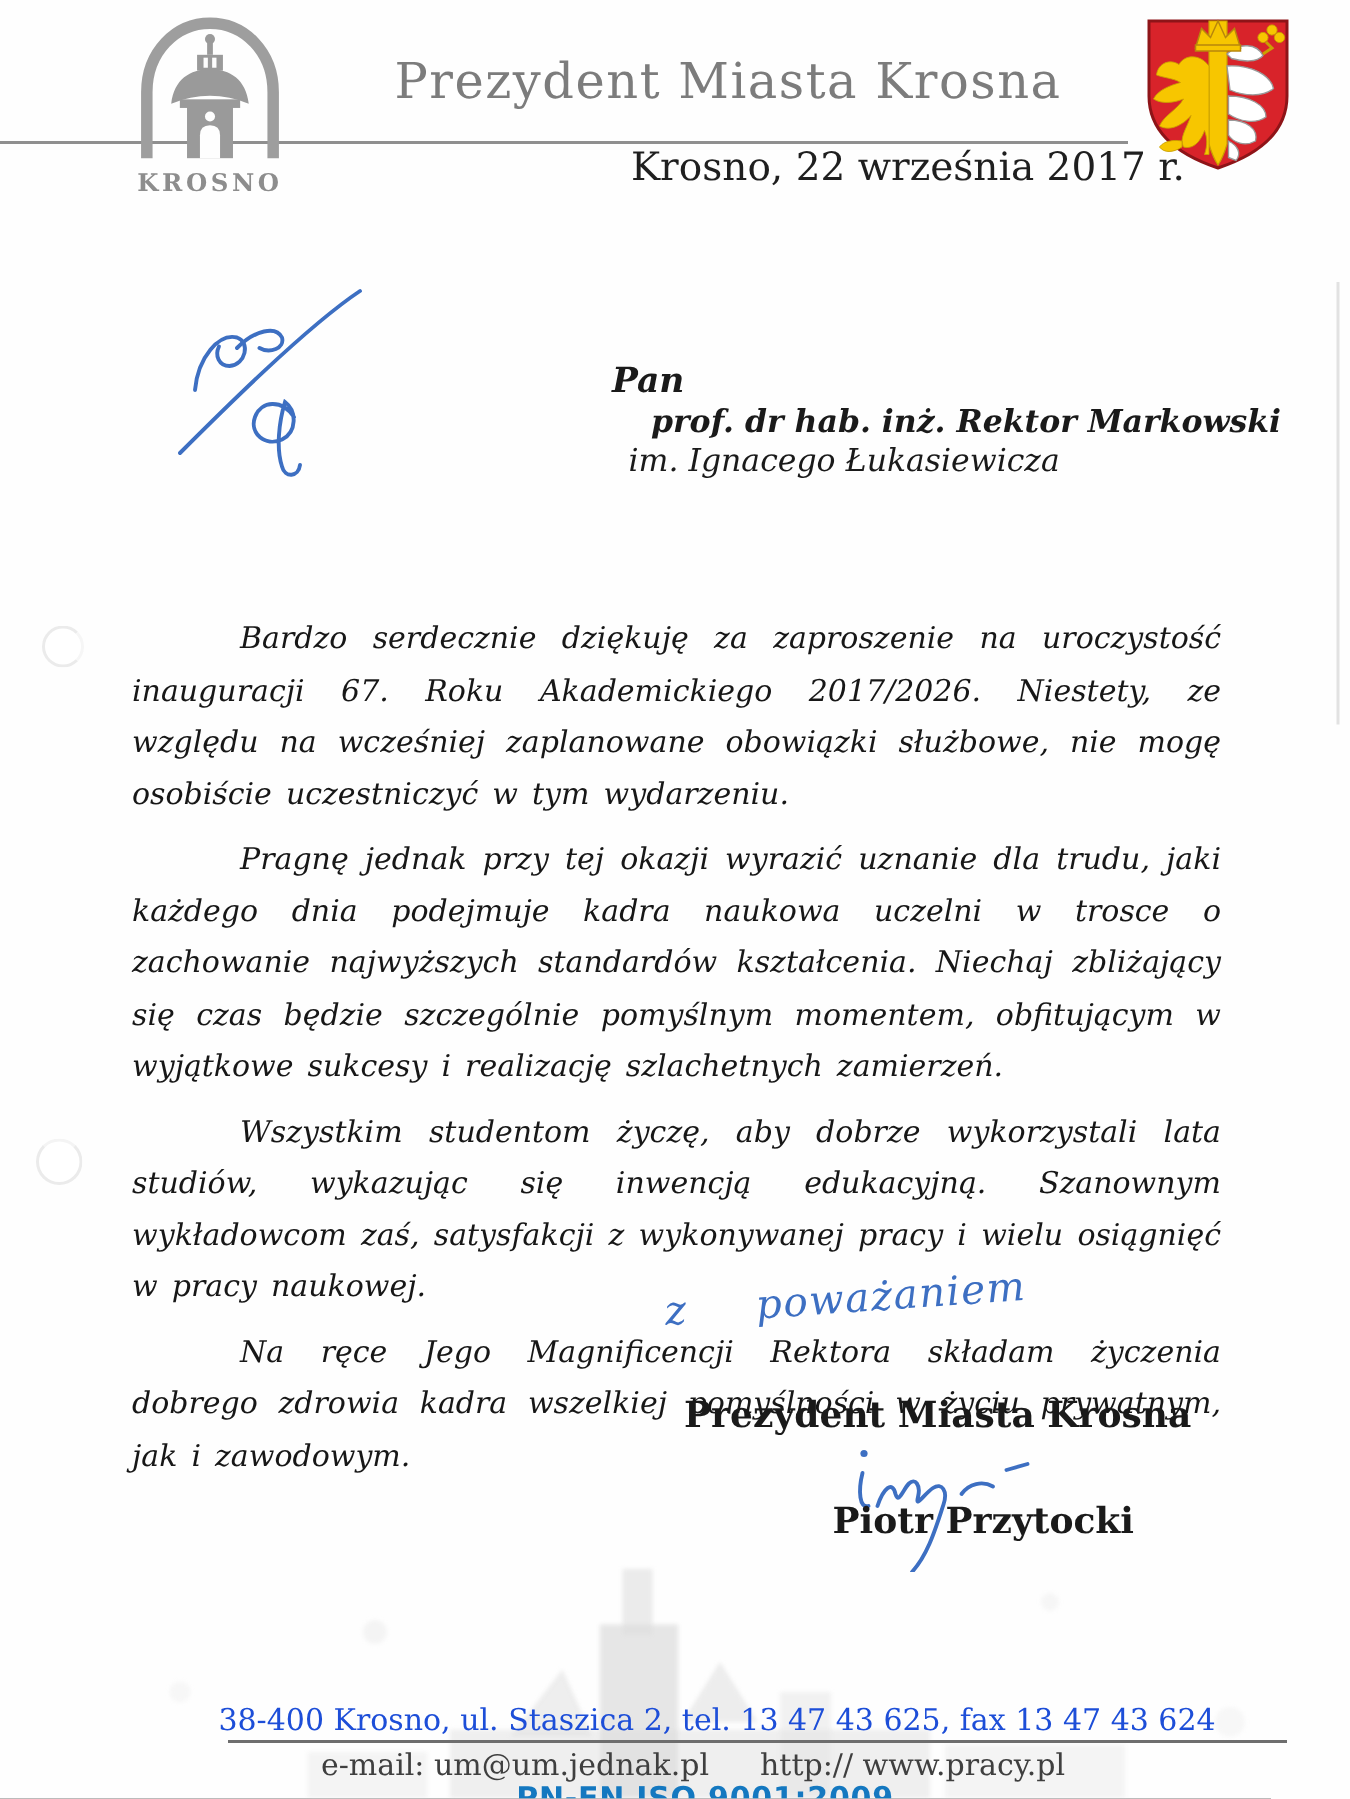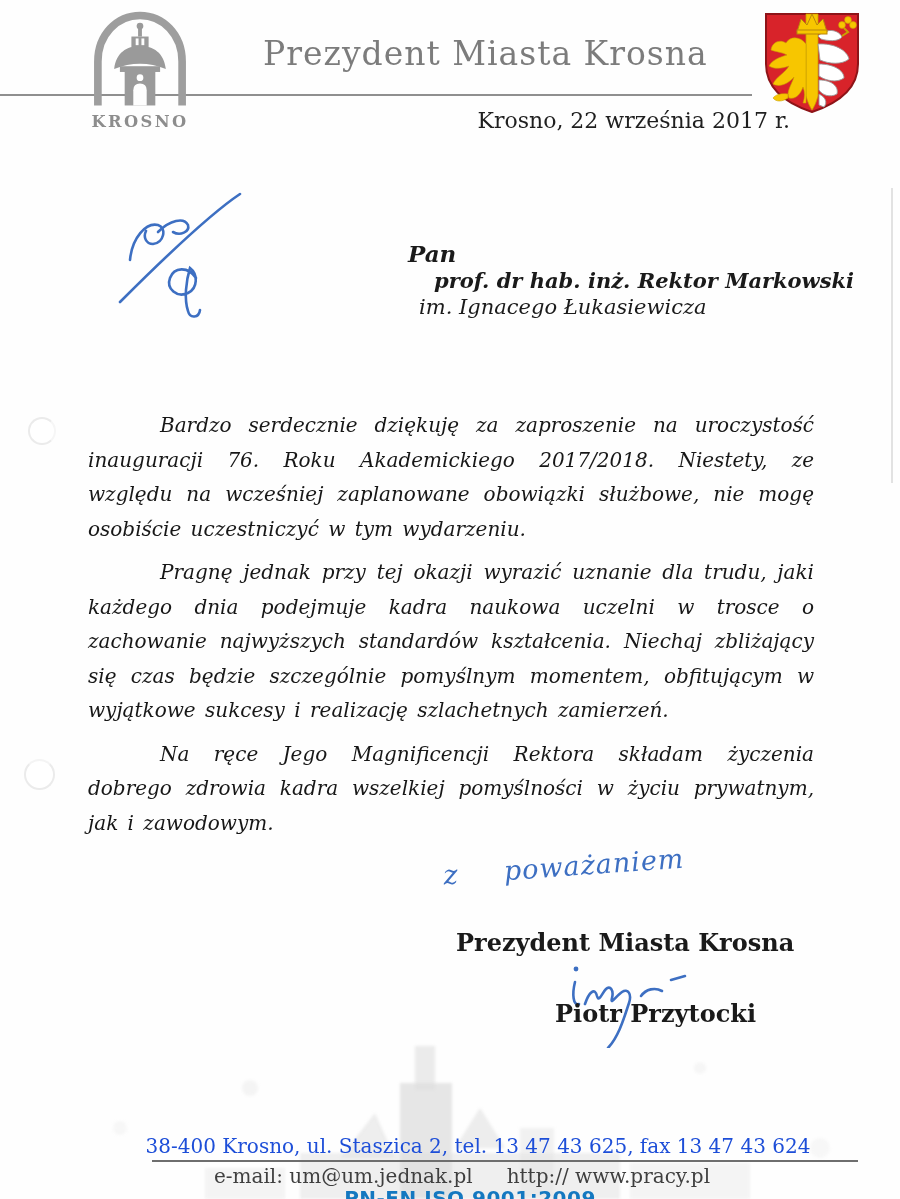--- a/index.html
+++ b/index.html
@@ -10,22 +10,22 @@
   }
   
   .header-rule{position:absolute;left:0;top:94px;width:752px;height:2px;background:#8f8f8f;}
   .city-logo{position:absolute;left:82px;top:4px;width:116px;height:134px;}
   .page-title{
     position:absolute;left:263px;top:34px;font-size:33px;letter-spacing:1px;
     color:#7c7c7c;white-space:nowrap;
   }
   .coat-of-arms{position:absolute;left:758px;top:10px;width:108px;height:106px;}
   .date-line{
-    position:absolute;left:0;top:108px;width:790px;text-align:right;
-    font-size:22px;color:#1f1f1f;
+    position:absolute;left:0;top:97px;width:790px;text-align:right;
+    font-size:26px;color:#1f1f1f;
   }
   
   .paraph{position:absolute;left:112px;top:180px;width:145px;height:145px;}
   .hand-stroke{fill:none;stroke:#3d6fc2;stroke-width:2.6;stroke-linecap:round;}
   .closing-hand{
     position:absolute;left:443px;top:851px;font-size:27px;font-style:italic;
     color:#3d6fc2;word-spacing:36px;transform:rotate(-4deg);letter-spacing:1px;
     white-space:nowrap;
   }
   .signature-stroke{position:absolute;left:545px;top:952px;width:180px;height:96px;}
@@ -144,22 +144,23 @@
     <div class="salutation">Pan</div>
     <div class="r-name">prof. dr hab. inż. Rektor Markowski</div>
     <div class="r-inst">im. Ignacego Łukasiewicza</div>
   </div>
 
   <div class="hole-punch hp-1"></div>
   <div class="hole-punch hp-2"></div>
   <div class="scan-edge"></div>
 
   <div class="letter-body">
-    <p>Bardzo serdecznie dziękuję za zaproszenie na uroczystość inauguracji 76. Roku Akademickiego 2017/2018. Niestety, ze względu na wcześniej zaplanowane obowiązki służbowe, nie mogę osobiście uczestniczyć w tym wydarzeniu.</p>
+    <p>Bardzo serdecznie dziękuję za zaproszenie na uroczystość inauguracji 67. Roku Akademickiego 2017/2026. Niestety, ze względu na wcześniej zaplanowane obowiązki służbowe, nie mogę osobiście uczestniczyć w tym wydarzeniu.</p>
     <p>Pragnę jednak przy tej okazji wyrazić uznanie dla trudu, jaki każdego dnia podejmuje kadra naukowa uczelni w trosce o zachowanie najwyższych standardów kształcenia. Niechaj zbliżający się czas będzie szczególnie pomyślnym momentem, obfitującym w wyjątkowe sukcesy i realizację szlachetnych zamierzeń.</p>
+    <p>Wszystkim studentom życzę, aby dobrze wykorzystali lata studiów, wykazując się inwencją edukacyjną. Szanownym wykładowcom zaś, satysfakcji z wykonywanej pracy i wielu osiągnięć w pracy naukowej.</p>
     <p>Na ręce Jego Magnificencji Rektora składam życzenia dobrego zdrowia kadra wszelkiej pomyślności w życiu prywatnym, jak i zawodowym.</p>
   </div>
 
   <div class="closing-hand">z poważaniem</div>
 
   <div class="sig-office">Prezydent Miasta Krosna</div>
 
   <svg class="signature-stroke" viewBox="0 0 180 96">
     <path class="hand-stroke" d="M30 30 C27 42 28 54 34 52"></path>
     <circle cx="31" cy="17" r="2.4" fill="#3d6fc2" stroke="none"></circle>

